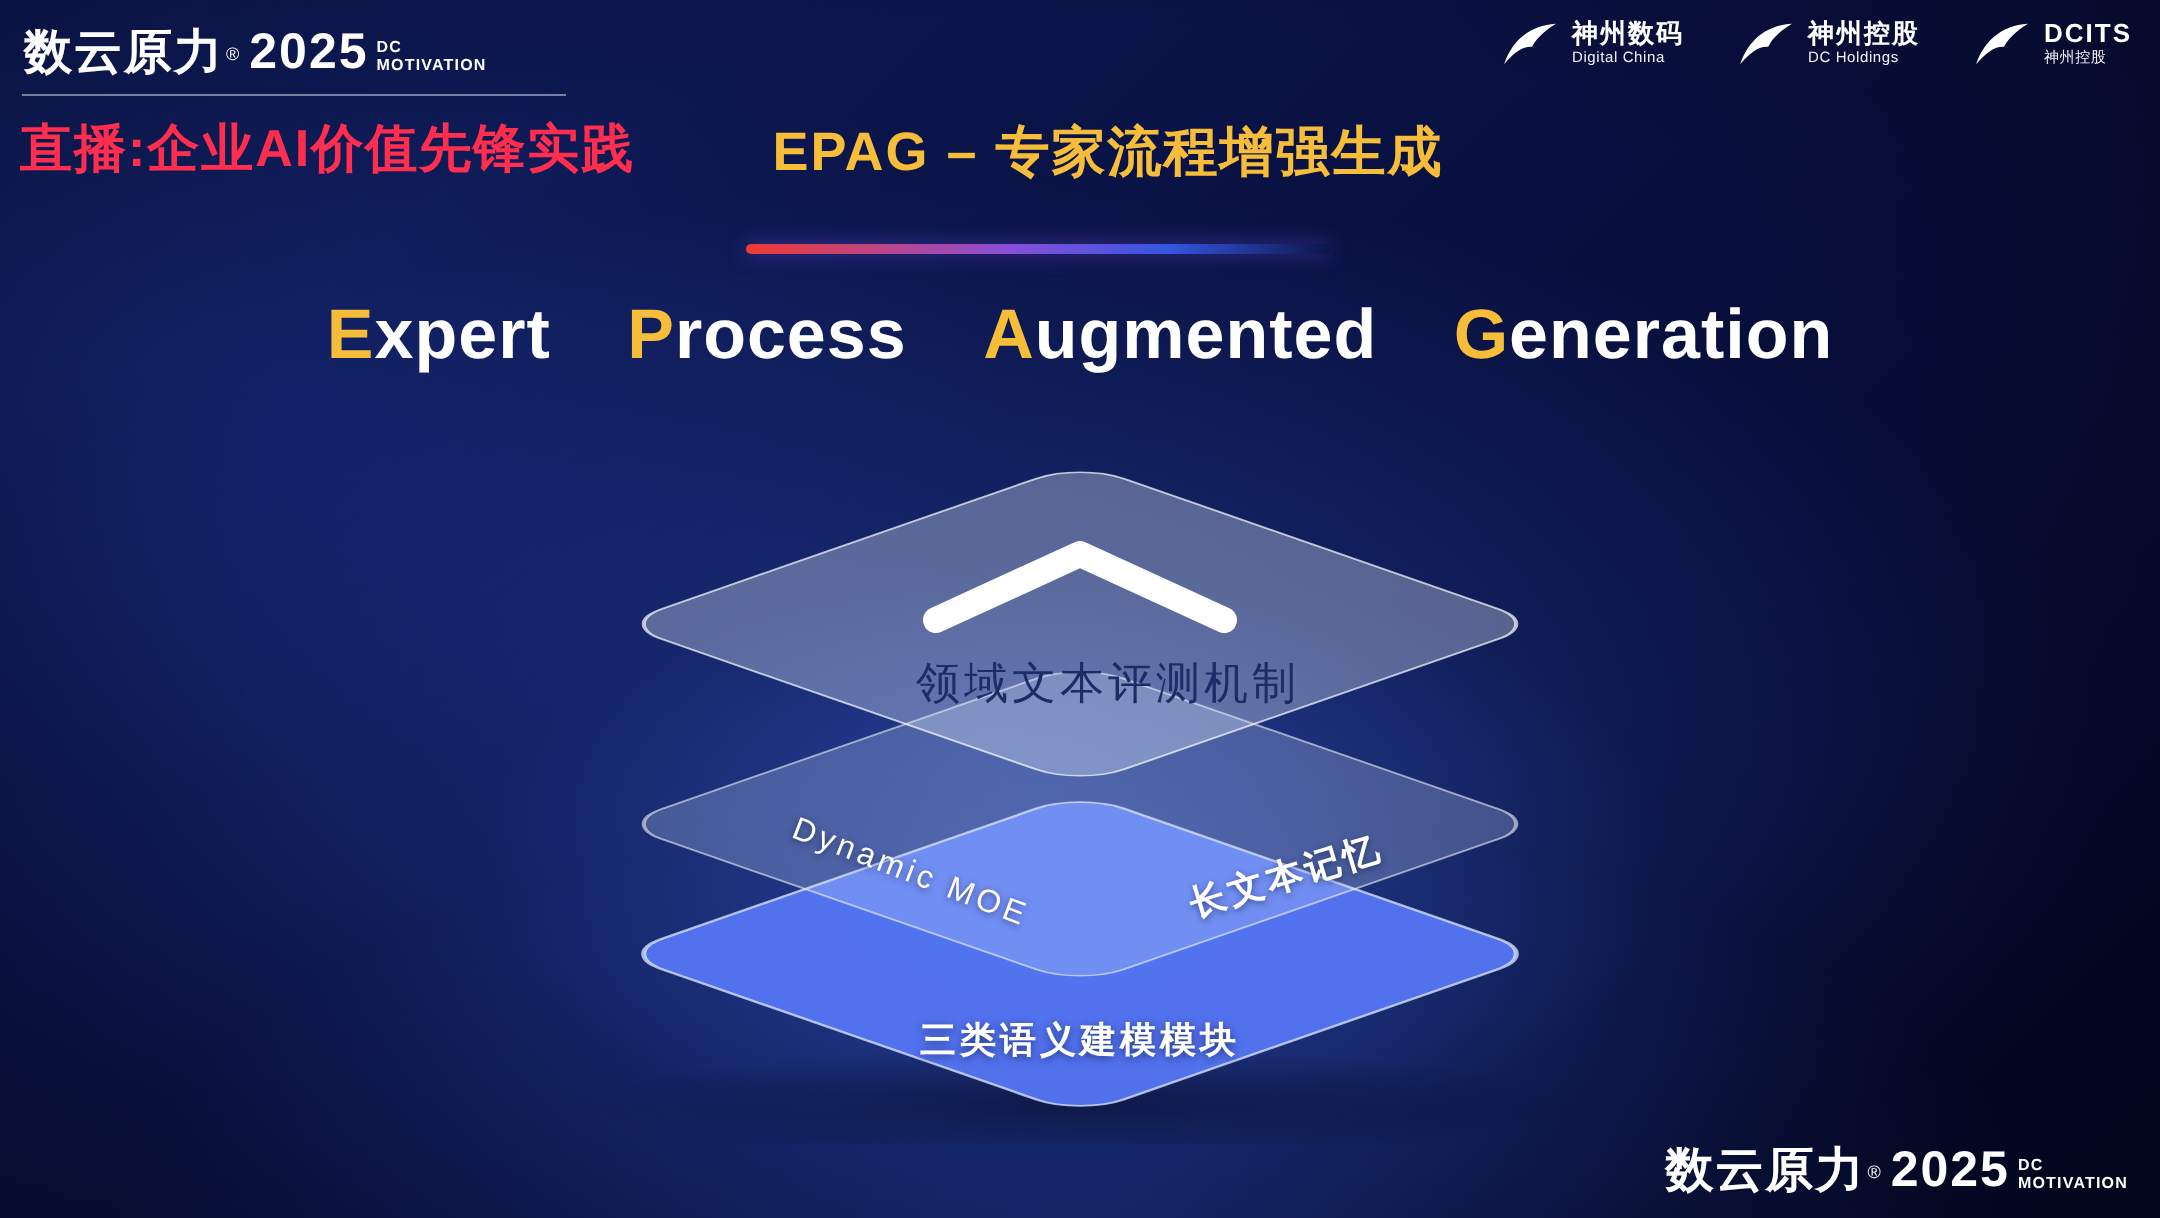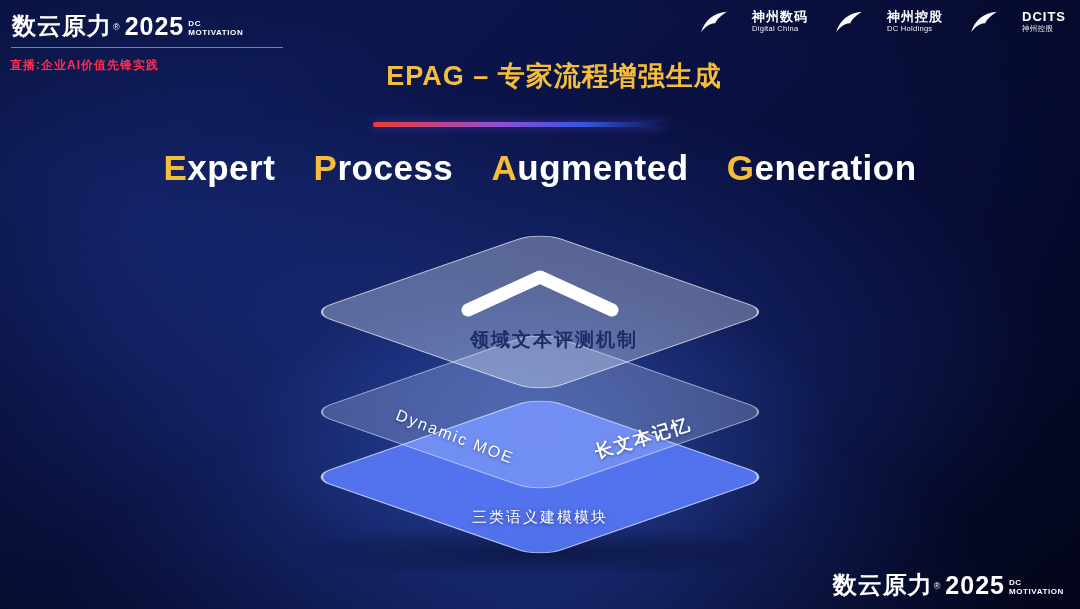--- a/index.html
+++ b/index.html
@@ -21,54 +21,54 @@
   .brand.br { right:16px; bottom:8px; }
   .brand-name { font-size:24px; font-weight:bold; letter-spacing:1px; }
   .brand-reg { font-size:9px; margin:1px 0 0 1px; }
   .brand-year { font-size:25px; font-weight:700; letter-spacing:1px; margin-left:5px; }
   .brand-tag { display:flex; flex-direction:column; font-size:8px; font-weight:bold;
                letter-spacing:0.6px; line-height:1.15; margin:4px 0 0 4px; }
   .brand-underline { position:absolute; top:47px; left:11px; width:272px; height:1px;
                      background:rgba(255,255,255,0.45); }
 
   .live-label { position:absolute; top:57px; left:10px; color:#ff2e4e;
-                font-size:12px; font-weight:bold; letter-spacing:1px; }
+                font-size:26px; font-weight:bold; letter-spacing:1px; }
 
   
   .partners { position:absolute; top:10px; right:14px; display:flex; gap:26px; }
-  .partner { display:flex; align-items:flex-start; gap:23px; color:#fff; }
+  .partner { display:flex; align-items:flex-start; gap:6px; color:#fff; }
   .partner .txt { display:flex; flex-direction:column; line-height:1.15; }
   .partner .name { font-size:13px; font-weight:bold; letter-spacing:1px; }
   .partner .sub { font-size:7.5px; letter-spacing:0.3px; opacity:0.95; }
   .swoosh { width:30px; height:24px; flex:0 0 auto; }
 
   
   .slide-title { position:absolute; top:58px; left:0; right:0; text-align:center;
                  color:#f6bd3a; font-size:27px; font-weight:bold; letter-spacing:1px;padding-left:28px; }
   .title-underline { position:absolute; top:122px; left:373px; width:292px; height:5px;
     border-radius:3px;
     background:linear-gradient(90deg,#ef3b33 0%, #8a4fd8 45%, #3556e0 72%, rgba(30,60,170,0.05) 100%);
     box-shadow:0 0 10px rgba(110,70,220,0.55); }
   .main-heading { position:absolute; top:148px; left:0; right:0; text-align:center;
                   color:#ffffff; font-size:35px; font-weight:600; letter-spacing:0.5px; }
   .main-heading .word + .word { margin-left:28px; }
   .main-heading .initial { color:#f6bd3a; }
 
   
   .stack-svg { position:absolute; left:240px; top:222px; }
   .layer-label { position:absolute; text-align:center; }
-  .lbl-top { left:0; right:0; top:327px; color:#1c2c66; font-size:19px; font-weight:bold;
+  .lbl-top { left:0; right:0; top:327px; color:#1c2c66; font-size:22px; font-weight:normal;
              letter-spacing:2px;padding-left:28px; }
   .lbl-mid-left { left:455px; top:437px; transform:translate(-50%,-50%) rotate(21deg);
                   color:#fff; font-size:16px; letter-spacing:2px;
                   text-shadow:0 1px 3px rgba(10,20,60,0.5); white-space:nowrap; }
   .lbl-mid-right { left:643px; top:438px; transform:translate(-50%,-50%) rotate(-17deg);
                    color:#fff; font-size:18px; font-weight:bold; letter-spacing:2px;
                    text-shadow:0 1px 3px rgba(10,20,60,0.5); white-space:nowrap; }
-  .lbl-bottom { left:0; right:0; top:508px; color:#fff; font-size:15px; font-weight:normal;
+  .lbl-bottom { left:0; right:0; top:508px; color:#fff; font-size:18px; font-weight:bold;
                 letter-spacing:2px; text-shadow:0 1px 4px rgba(10,20,70,0.6); }
 </style>
 </head>
 <body>
 
 <div class="slide">
   <div class="vignette"></div>
 
   <div class="brand tl">
     <span class="brand-name">数云原力</span>

